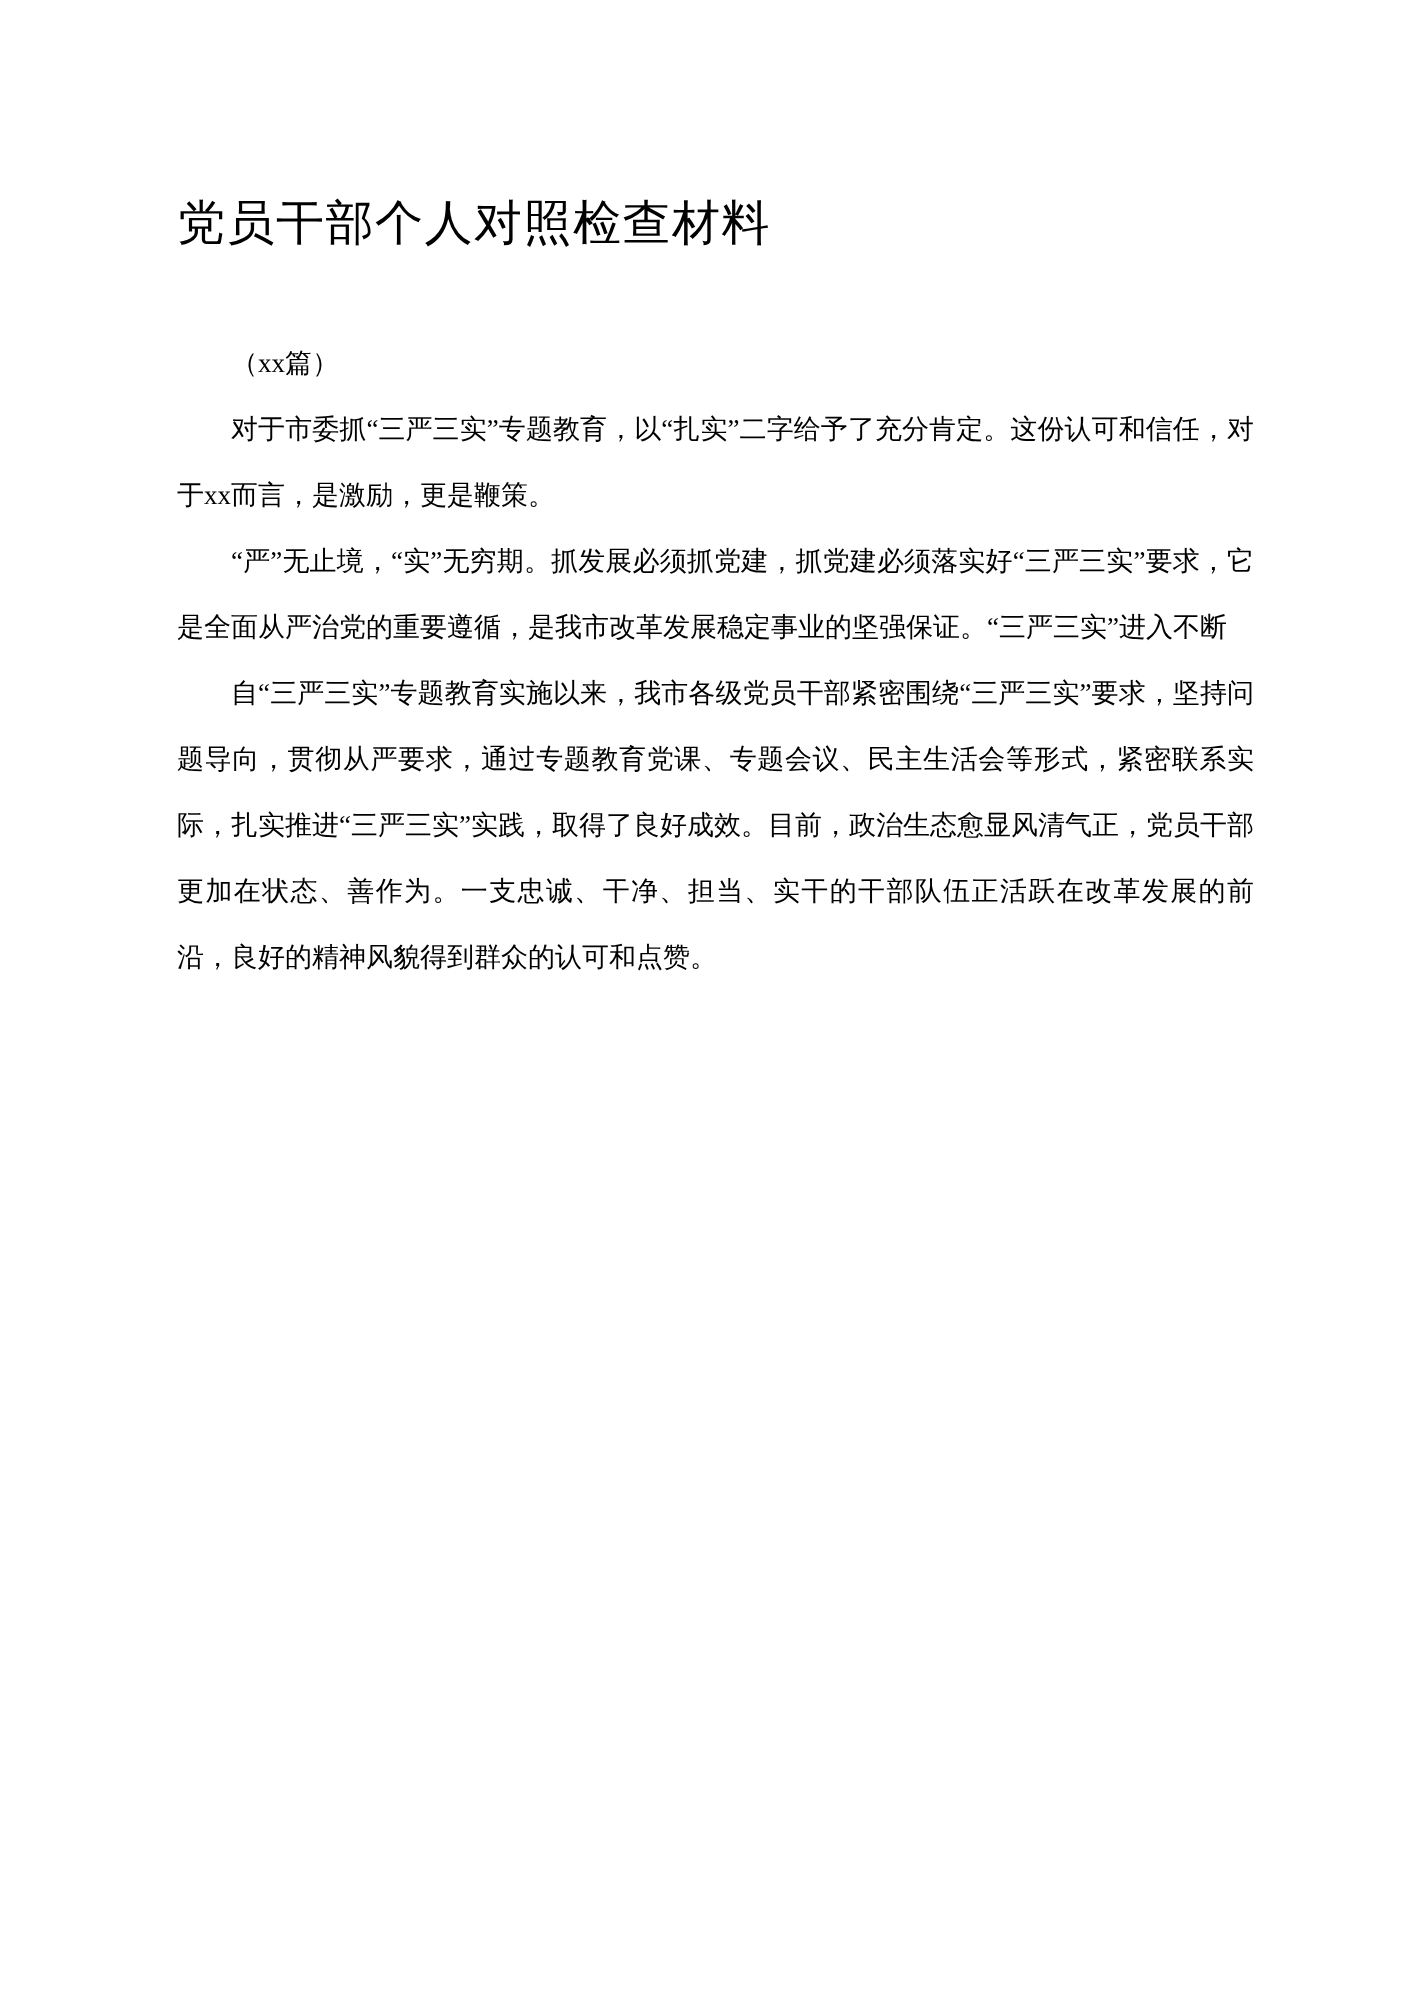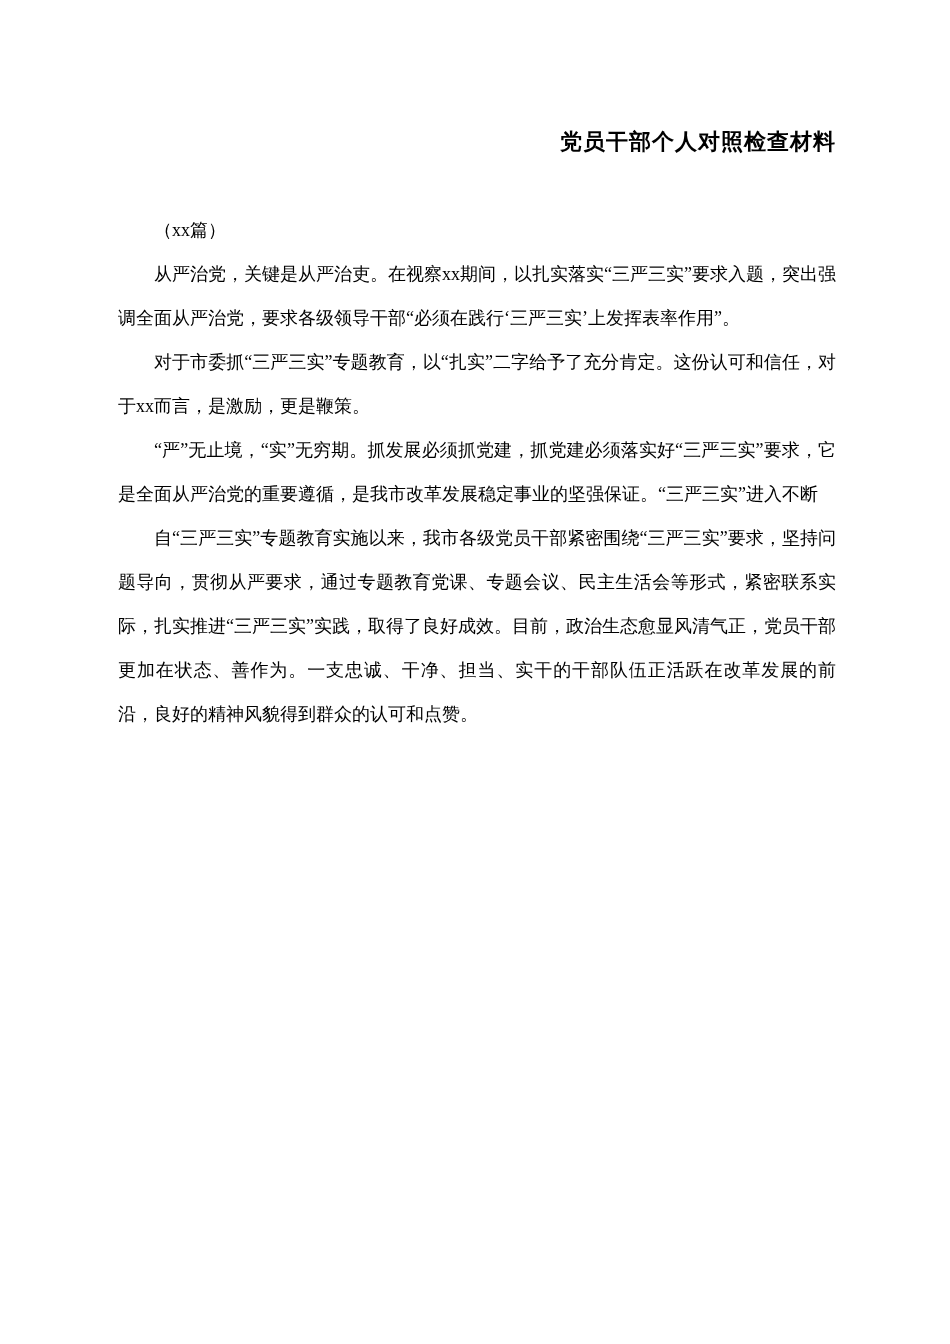--- a/index.html
+++ b/index.html
@@ -13,40 +13,39 @@
     height: 1344px;
     background: #ffffff;
     box-sizing: border-box;
     padding: 128px 114px 60px 118px;
     font-family: "Liberation Serif", "DejaVu Serif", serif;
     color: #000000;
     overflow: hidden;
   }
   .doc-title {
     font-family: "Liberation Sans", "DejaVu Sans", sans-serif;
-    font-size: 22px;
-    font-weight: 700;
+    font-size: 32px;
+    font-weight: 400;
     line-height: 1.25;
-    text-align: right;
+    text-align: left;
     letter-spacing: 1px;
     margin: 0 0 52px 0;
   }
   .para {
     font-size: 18px;
     line-height: 44px;
     text-align: justify;
     text-indent: 2em;
     margin: 0;
     word-break: break-all;
   }
 </style>
 </head>
 <body>
 
 <div class="page">
   <h1 class="doc-title">党员干部个人对照检查材料</h1>
 
   <p class="para">（xx篇）</p>
-  <p class="para">从严治党，关键是从严治吏。在视察xx期间，以扎实落实“三严三实”要求入题，突出强调全面从严治党，要求各级领导干部“必须在践行‘三严三实’上发挥表率作用”。</p>
   <p class="para">对于市委抓“三严三实”专题教育，以“扎实”二字给予了充分肯定。这份认可和信任，对于xx而言，是激励，更是鞭策。</p>
   <p class="para">“严”无止境，“实”无穷期。抓发展必须抓党建，抓党建必须落实好“三严三实”要求，它是全面从严治党的重要遵循，是我市改革发展稳定事业的坚强保证。“三严三实”进入不断</p>
   <p class="para">自“三严三实”专题教育实施以来，我市各级党员干部紧密围绕“三严三实”要求，坚持问题导向，贯彻从严要求，通过专题教育党课、专题会议、民主生活会等形式，紧密联系实际，扎实推进“三严三实”实践，取得了良好成效。目前，政治生态愈显风清气正，党员干部更加在状态、善作为。一支忠诚、干净、担当、实干的干部队伍正活跃在改革发展的前沿，良好的精神风貌得到群众的认可和点赞。</p>
 </div>
 
 </body></html>

